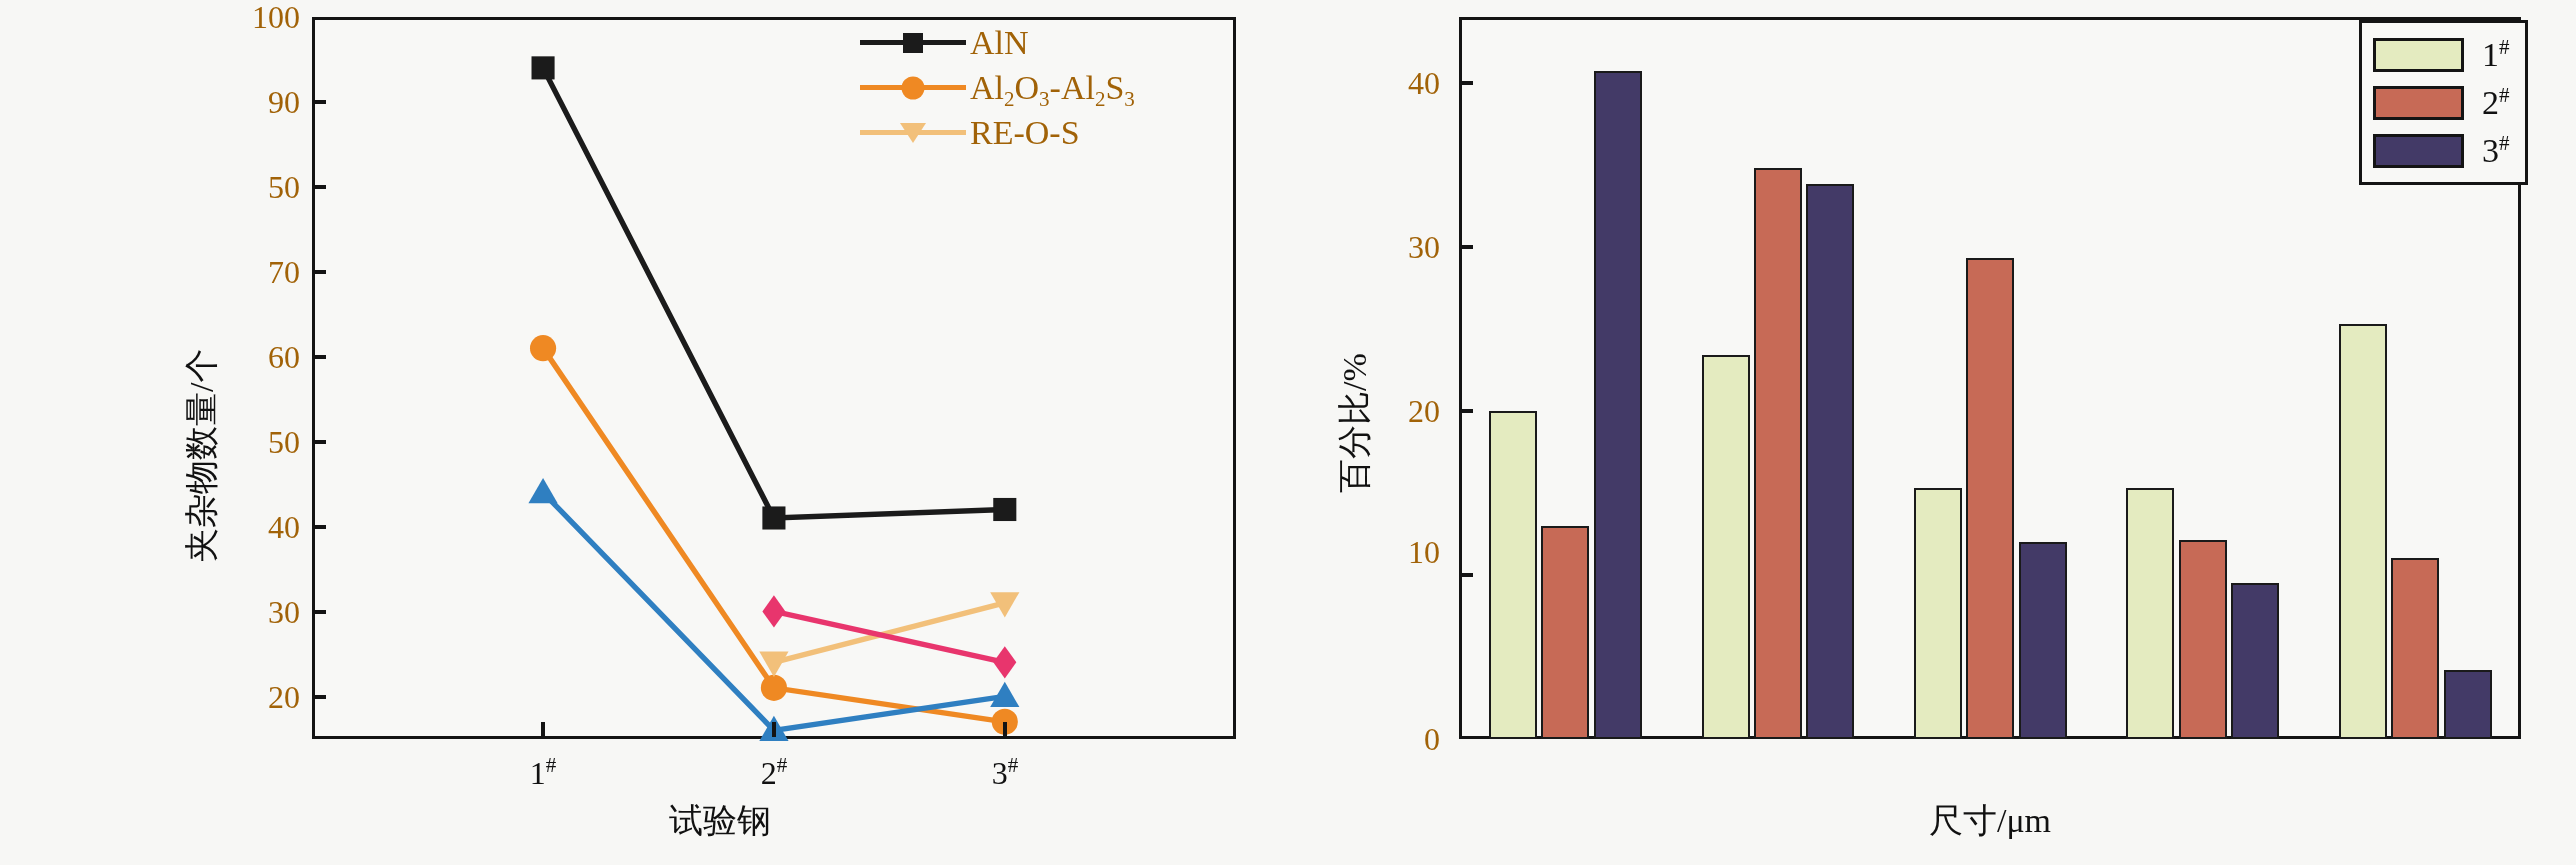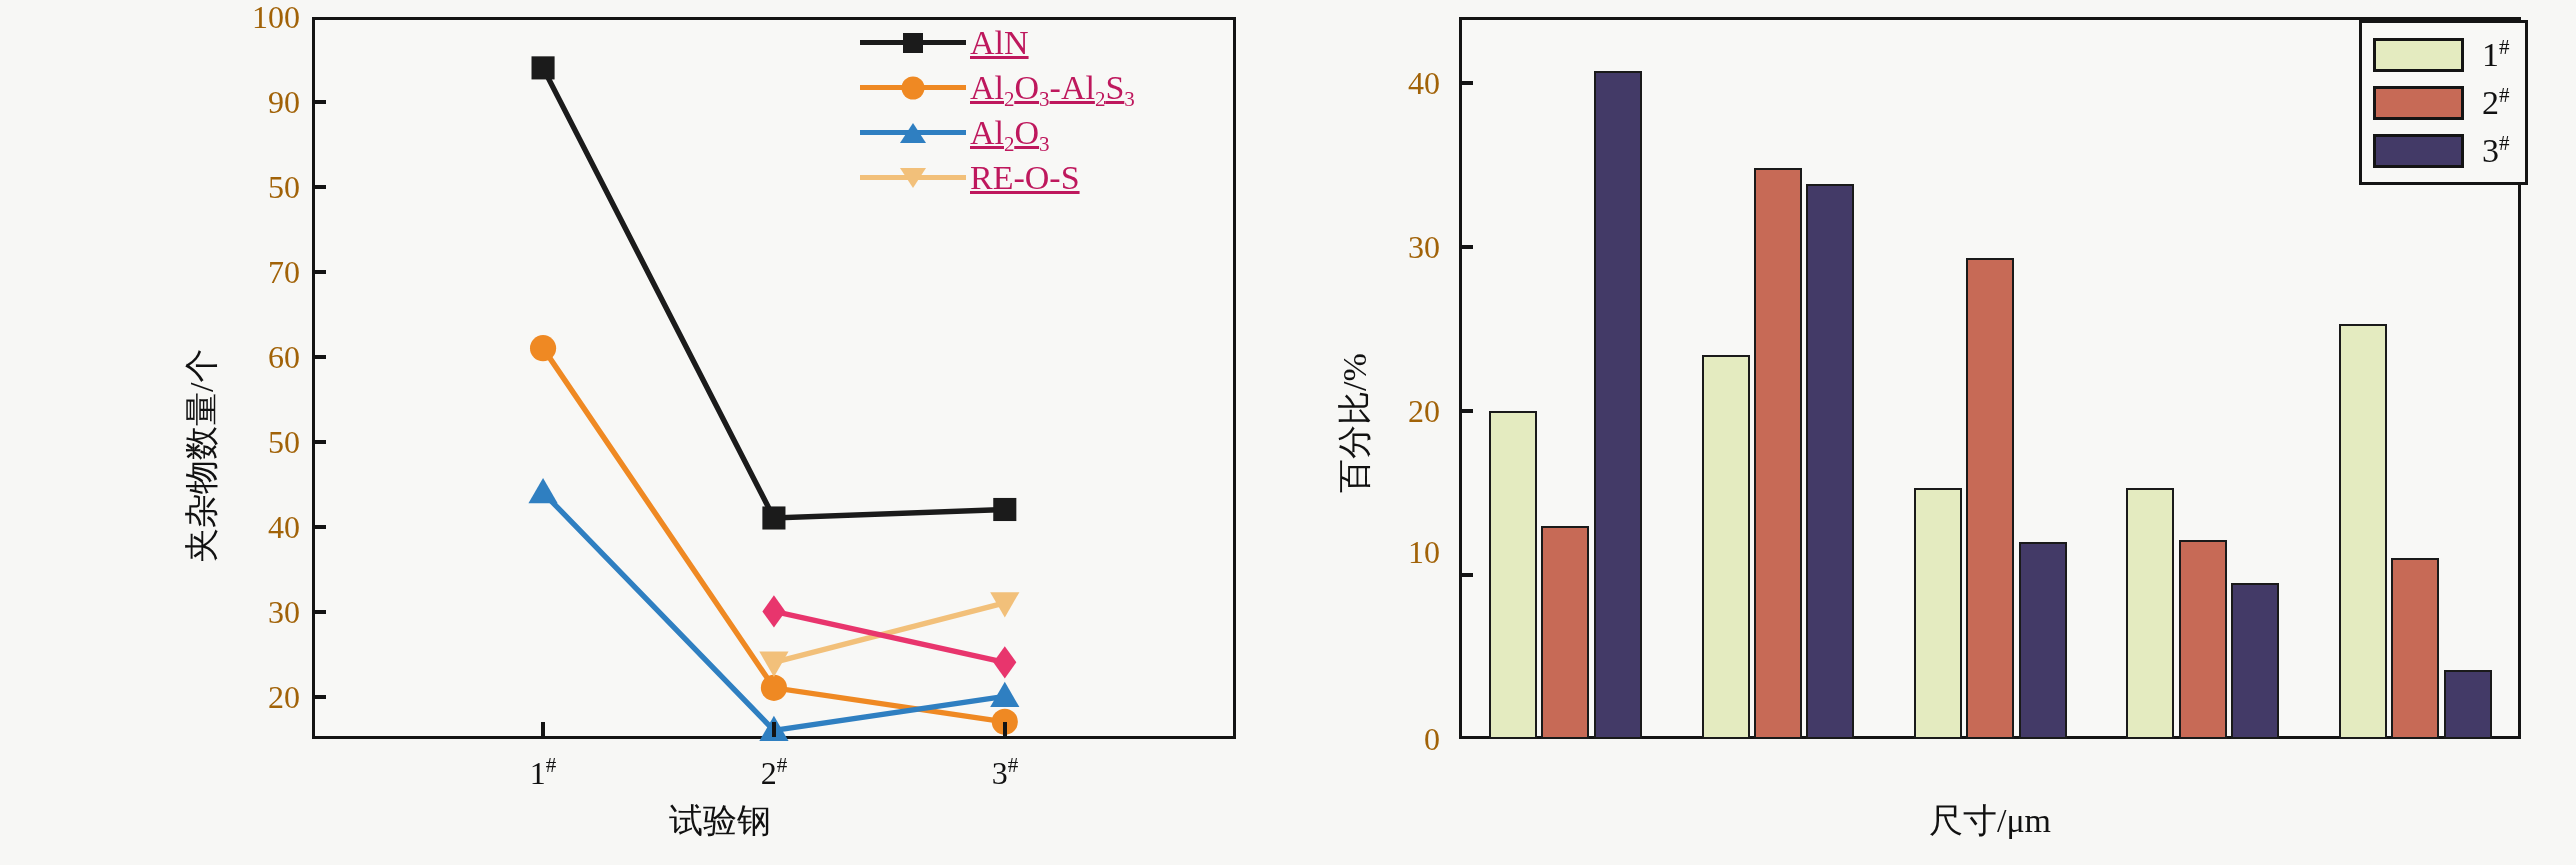--- a/index.html
+++ b/index.html
@@ -19,21 +19,21 @@
   .tickmark{position:absolute;background:#141414;}
   .axis-title{position:absolute;font-size:34px;color:#111;white-space:nowrap;}
   .axis-title.vert{transform-origin:0 0;}
 
   
   #legend-a{position:absolute;left:855px;top:20px;width:370px;}
   .leg-row{position:relative;height:45px;display:flex;align-items:center;}
   .leg-sym{position:relative;width:115px;height:45px;flex:none;}
   .leg-line{position:absolute;left:4.6px;top:50%;width:106px;height:4.6px;margin-top:-2.3px;}
   .leg-mk{position:absolute;left:50%;top:50%;transform:translate(-50%,-50%);}
-  .leg-txt{font-size:34px;color:#be185d;line-height:1;white-space:nowrap;text-decoration:underline;}
+  .leg-txt{font-size:34px;color:#a16207;line-height:1;white-space:nowrap;}
   .leg-txt sub{font-size:21px;vertical-align:baseline;position:relative;top:7.7px;}
 
   
   .mk-square{width:20px;height:20px;}
   .mk-circle{width:23px;height:23px;border-radius:50%;}
   .mk-tri{width:0;height:0;border-left:13px solid transparent;border-right:13px solid transparent;}
   .mk-tridown{width:0;height:0;border-left:13px solid transparent;border-right:13px solid transparent;}
   .mk-diamond{width:18.5px;height:18.5px;transform:translate(-50%,-50%) rotate(45deg);}
 
   
@@ -119,27 +119,20 @@
         </div>
         <div class="leg-row">
           <div class="leg-sym">
             <div class="leg-line" style="background: rgb(239, 137, 35);"></div>
             <div class="leg-mk mk-circle" style="background: rgb(239, 137, 35);"></div>
           </div>
           <div class="leg-txt">Al<sub>2</sub>O<sub>3</sub>-Al<sub>2</sub>S<sub>3</sub></div>
         </div>
         <div class="leg-row">
           <div class="leg-sym">
-            <div class="leg-line" style="background: rgb(47, 127, 193);"></div>
-            <div class="leg-mk mk-tri" style="border-bottom: 20px solid rgb(47, 127, 193);"></div>
-          </div>
-          <div class="leg-txt">Al<sub>2</sub>O<sub>3</sub></div>
-        </div>
-        <div class="leg-row">
-          <div class="leg-sym">
             <div class="leg-line" style="background: rgb(242, 192, 122);"></div>
             <div class="leg-mk mk-tridown" style="border-top: 20px solid rgb(242, 192, 122);"></div>
           </div>
           <div class="leg-txt">RE-O-S</div>
         </div>
       </div>
   </div>
 
   <div class="panel" id="panel-b">
     <div class="panel-tag" id="tag-b" style="left:196px;top:21.6px;">(b)</div>

